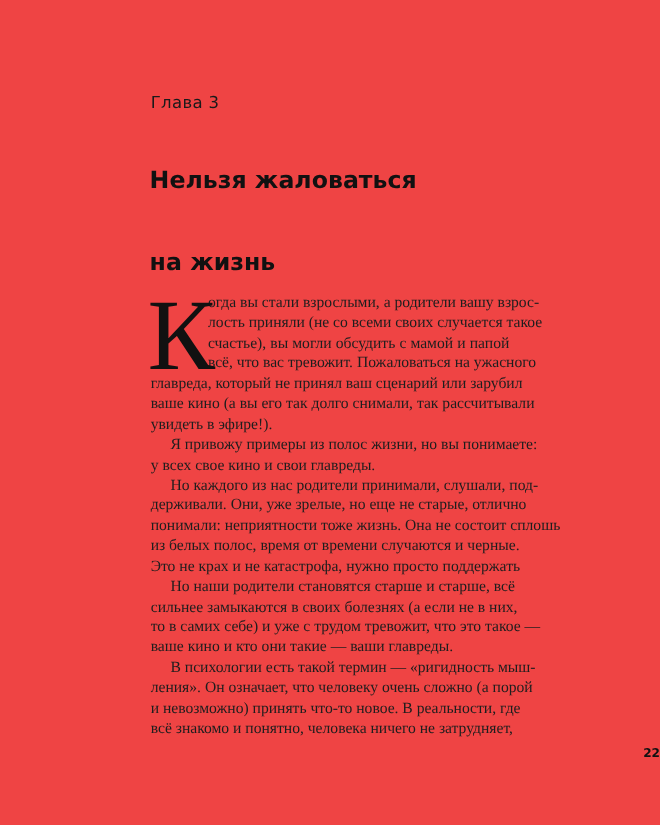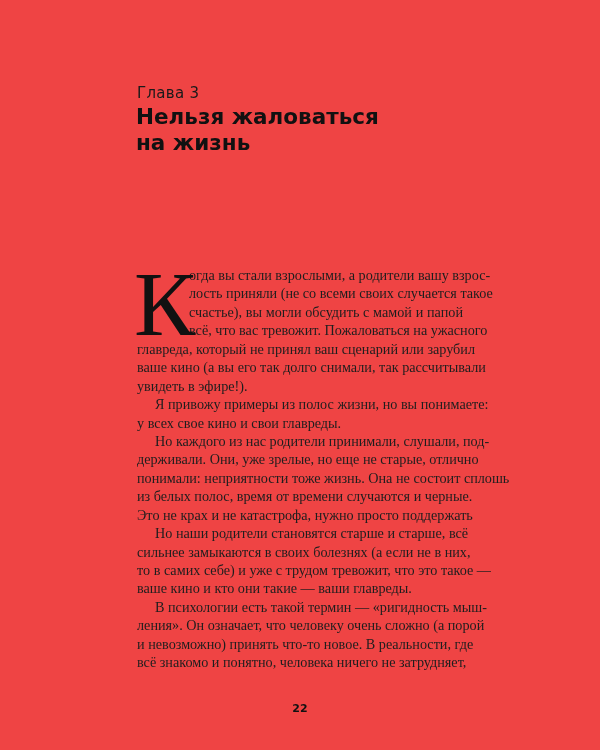--- a/index.html
+++ b/index.html
@@ -8,38 +8,38 @@
     .chapter-label {
       position: absolute; left: 137px; top: 84px;
       font-family: "DejaVu Sans", sans-serif; font-size: 15px; font-weight: normal;
       color: #1a1a1a; letter-spacing: 0.3px;
     }
     .chapter-title {
       position: absolute; left: 136px; top: 104px; width: 360px;
       font-family: "DejaVu Sans", sans-serif; font-size: 21.5px; font-weight: bold;
       line-height: 26px; color: #111111; margin: 0;
     }
-    .chapter-title span { display: block; white-space: nowrap; }
+    .chapter-title span { display: block; white-space: nowrap; margin-top: 48px; }
     .body-text {
       position: absolute; left: 137px; top: 266px; width: 326px;
       font-family: "Liberation Serif", serif; font-size: 14.2px; line-height: 18.45px;
       color: #1e1e1e;
     }
     .line { display: block; white-space: nowrap; text-align: justify; text-align-last: justify; height: 18.45px; }
     .line.last { text-align-last: left; }
     .line.indent { padding-left: 18px; }
     .line.dc { padding-left: 52px; }
     .dropcap {
       position: absolute; left: -3px; top: -2px;
       font-family: "Liberation Serif", serif; font-size: 92px; line-height: 80px;
       color: #111111; font-weight: normal;
     }
     .page-number {
-      position: absolute; left: 0; width: 600px; top: 678px; text-align: center;
-      font-family: "DejaVu Sans", sans-serif; font-size: 11px; font-weight: bold; color: #111; margin-top: 24px;
+      position: absolute; left: 0; width: 600px; top: 678px; text-align: right;
+      font-family: "DejaVu Sans", sans-serif; font-size: 11px; font-weight: bold; color: #111;
     }
   </style>
 </head>
 <body>
 
 <div class="page">
   <div class="chapter-label">Глава 3</div>
   <h1 class="chapter-title">
     <span>Нельзя жаловаться</span>
     <span>на жизнь</span>

